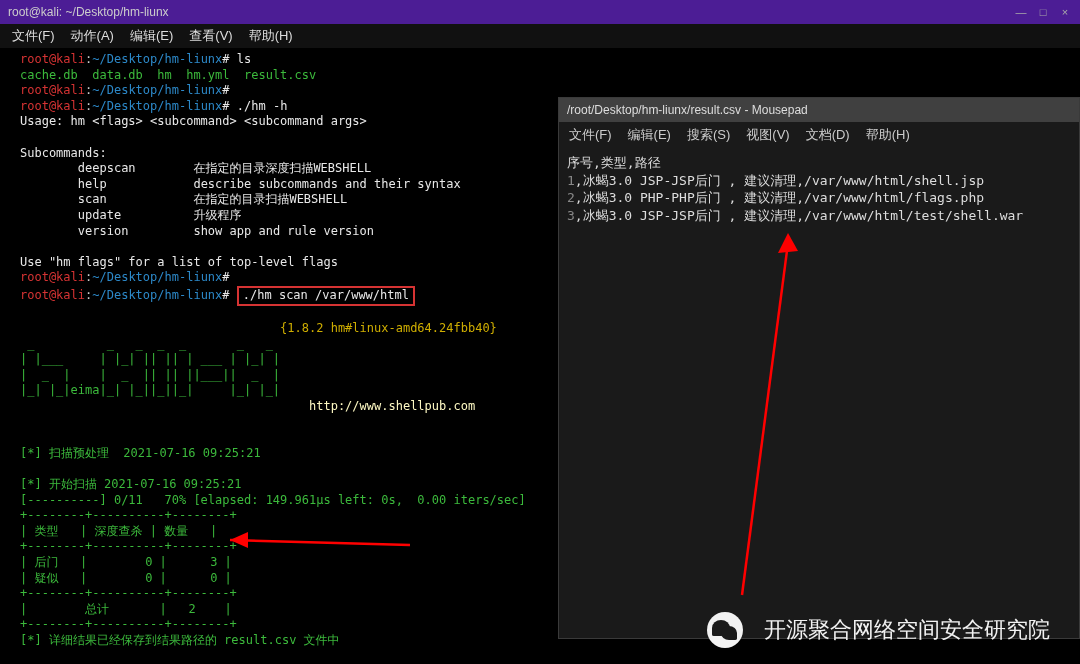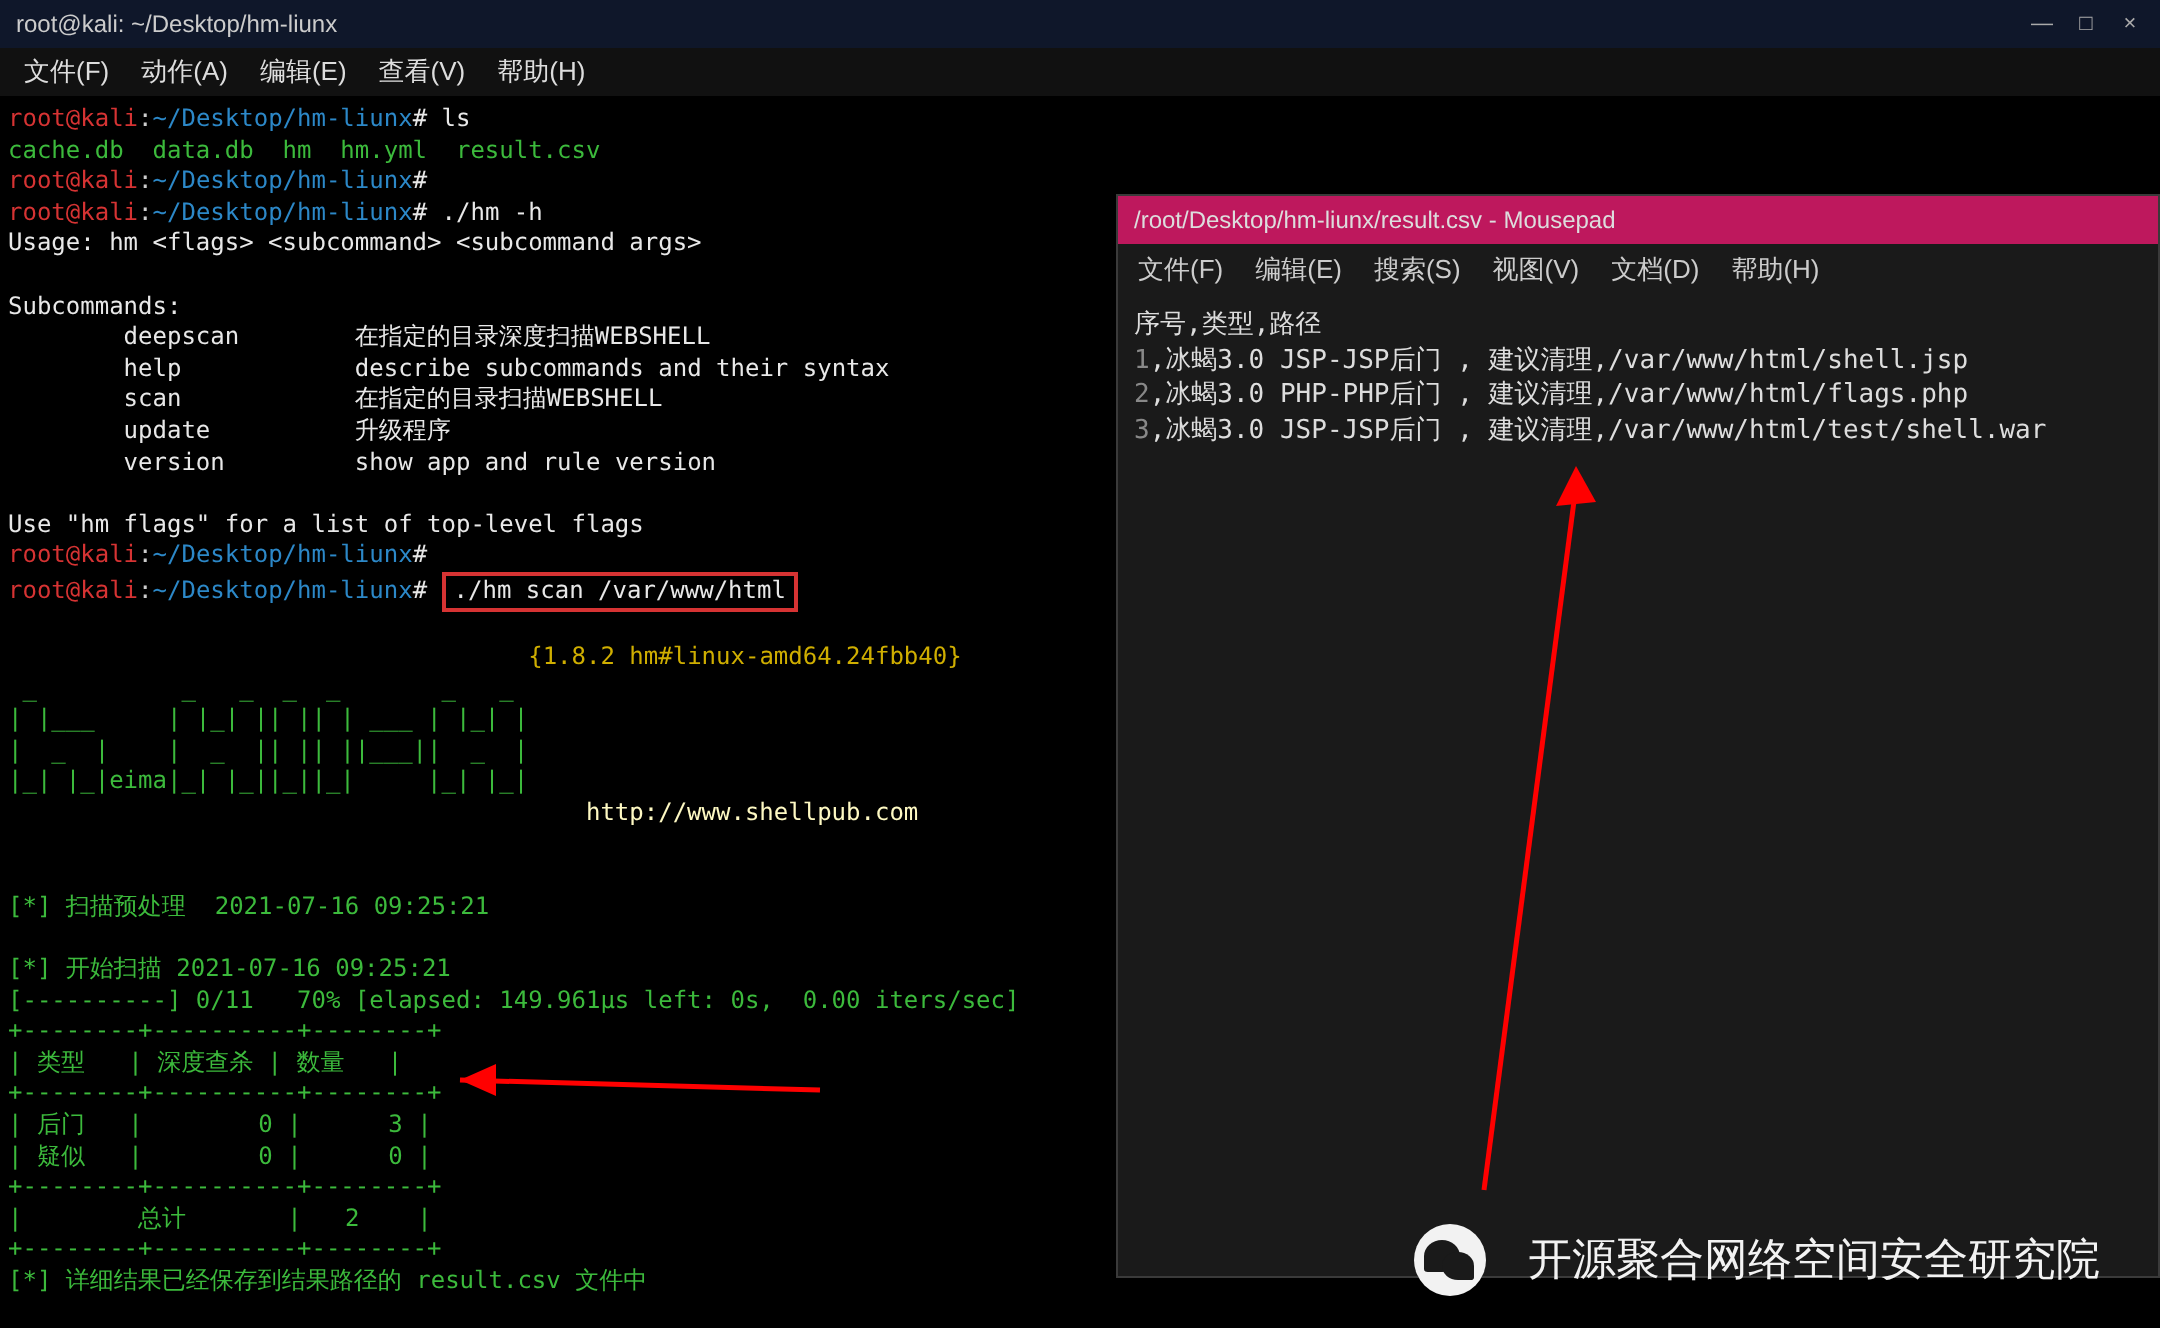--- a/index.html
+++ b/index.html
@@ -8,38 +8,38 @@
     background:#000;
     font-family:"DejaVu Sans Mono","Consolas",monospace;
     font-size:12px;
     color:#c8c8c8;
     position:relative;
     overflow:hidden;
   }
 
   
   .main-window{position:absolute;left:0;top:0;width:1080px;height:664px;background:#000;}
-  .titlebar{height:24px;background:#0f172a;position:relative;display:flex;align-items:center;padding:0 8px;font-family:sans-serif;font-size:12px;color:#ccc;}
+  .titlebar{height:24px;background:#4c1d95;position:relative;display:flex;align-items:center;padding:0 8px;font-family:sans-serif;font-size:12px;color:#ccc;}
   .titlebar .spacer{flex:1;}
   .win-btn{width:14px;height:14px;margin-left:8px;color:#aaa;font-size:11px;line-height:14px;text-align:center;}
   .menubar{height:24px;background:#111;display:flex;align-items:center;gap:16px;padding:0 12px;font-family:sans-serif;font-size:13px;color:#ddd;}
 
-  .term{position:absolute;left:0;top:48px;right:0;bottom:0;padding:4px 8px 8px 4px;line-height:1.30;white-space:pre;background:#000;color:#ccc;}
+  .term{position:absolute;left:0;top:48px;right:0;bottom:0;padding:4px 8px 8px 20px;line-height:1.30;white-space:pre;background:#000;color:#ccc;}
   .red{color:#d63333;}
   .cyan{color:#2c88c8;}
   .green{color:#3cba3c;}
   .yellow{color:#cfae00;}
   .white{color:#e8e8e8;}
   .grey{color:#fef9c3;}
 
   .boxed{display:inline-block;border:2px solid #d63333;padding:0 4px;}
 
   
   .mousepad{position:absolute;left:558px;top:97px;width:522px;height:542px;background:#1a1a1a;border:1px solid #3a3a3a;box-shadow:0 4px 24px rgba(0,0,0,.6);z-index:5;overflow:hidden;}
-  .mousepad .mp-title{height:24px;background:#be185d;font-family:sans-serif;font-size:12px;color:#ddd;display:flex;align-items:center;padding:0 8px;}
+  .mousepad .mp-title{height:24px;background:#404040;font-family:sans-serif;font-size:12px;color:#ddd;display:flex;align-items:center;padding:0 8px;}
   .mousepad .mp-menu{height:26px;background:#1a1a1a;display:flex;align-items:center;gap:16px;padding:0 10px;font-family:sans-serif;font-size:13px;color:#ccc;}
   .mousepad .mp-warn{height:24px;background:#111;text-align:right;padding:0 8px;font-family:sans-serif;font-size:12px;color:#ccc;line-height:24px;}
   .mousepad .mp-body{padding:6px 8px;font-family:"DejaVu Sans Mono","Consolas",monospace;font-size:13px;color:#ddd;line-height:1.35;white-space:pre;}
 
   
   svg.arrow{position:absolute;z-index:10;pointer-events:none;}
   .arrow-line{stroke:#ff0000;stroke-width:2.5;fill:none;}
   .arrow-head{fill:#ff0000;}
 
   

